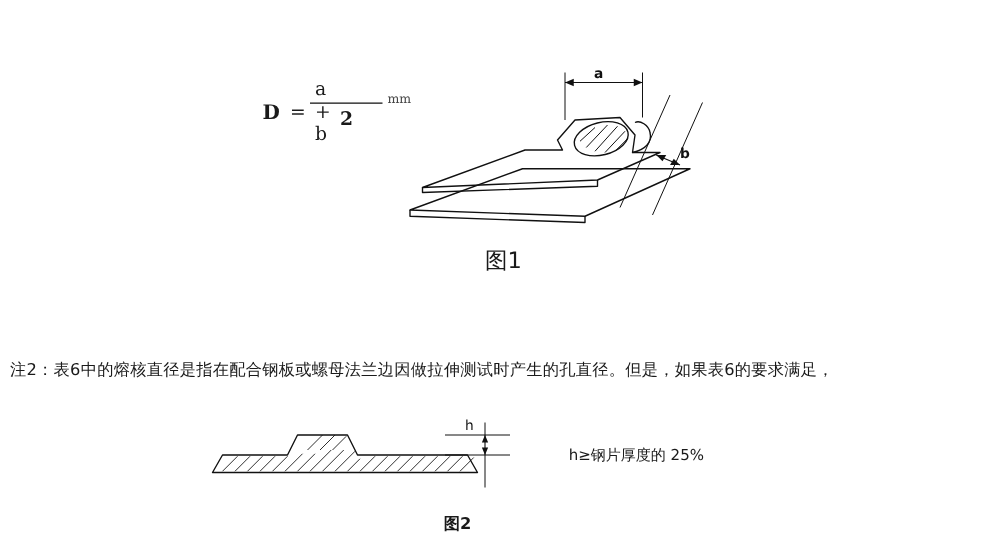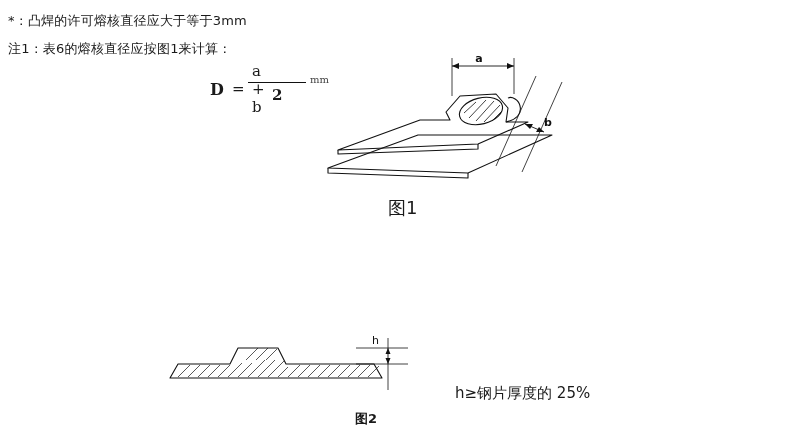--- a/index.html
+++ b/index.html
@@ -40,22 +40,22 @@
     font-weight: normal;
   }
   .fig2-cap {
     position: absolute;
     left: 355px; top: 410px;
     font-size: 13px;
     font-weight: bold;
   }
   .hnote {
     position: absolute;
-    left: 455px; top: 384px;
-    font-size: 15px;
+    left: 455px; top: 356px;
+    font-size: 12px;
     white-space: nowrap;
   }
   .formula {
     position: absolute;
     left: 210px; top: 60px;
     font-family: "DejaVu Serif", "Liberation Serif", serif;
     font-size: 15px;
   }
   .formula .d {
     position: absolute;
@@ -97,22 +97,20 @@
   svg { position: absolute; left: 0; top: 0; overflow: visible; }
   .fig-wrap { position: absolute; }
   #fig1 { left: 300px; top: 40px; width: 280px; height: 160px; }
   #fig2 { left: 160px; top: 330px; width: 280px; height: 75px; }
 </style>
 </head>
 <body>
 
 <div class="page">
 
-  <div class="txt note-star">*：凸焊的许可熔核直径应大于等于3mm</div>
-  <div class="txt note-1">注1：表6的熔核直径应按图1来计算：</div>
 
   <div class="formula">
     <span class="d">D</span>
     <span class="eq">=</span>
     <span class="num">a + b</span>
     <span class="bar"></span>
     <span class="den">2</span>
     <span class="mm">mm</span>
   </div>
 
@@ -151,20 +149,21 @@
         <path d="M244,92 L236,92 L239,87 Z" fill="#111" stroke="none"></path>
       </g>
       <text x="179" y="22" font-size="11" font-family="DejaVu Sans, sans-serif" font-weight="bold" text-anchor="middle" fill="#111">a</text>
       <text x="244" y="86" font-size="11" font-family="DejaVu Sans, sans-serif" font-weight="bold" fill="#111">b</text>
     </svg>
   </div>
 
   <div class="fig1-cap">图1</div>
 
 
+  <div class="txt note-2a">注2：表6中的熔核直径是指在配合钢板或螺母法兰边因做拉伸测试时产生的孔直径。但是，如果表6的要求满足，</div>
 
   <div class="fig-wrap" id="fig2">
     <svg width="280" height="75" viewBox="0 0 280 75">
       <g fill="none" stroke="#111" stroke-width="1.1" stroke-linejoin="round">
         <path d="M10,48 L18,34 L70,34 L78,18 L118,18 L126,34 L214,34 L222,48 Z"></path>
       </g>
       <g stroke="#111" stroke-width="0.7">
         <line x1="18" y1="47" x2="30" y2="35"></line>
         <line x1="28" y1="47" x2="40" y2="35"></line>
         <line x1="38" y1="47" x2="50" y2="35"></line>

